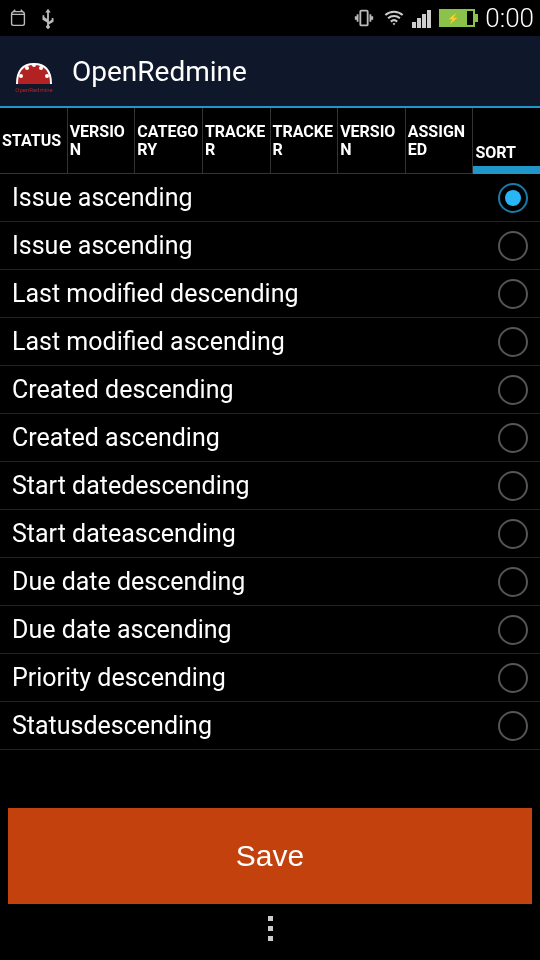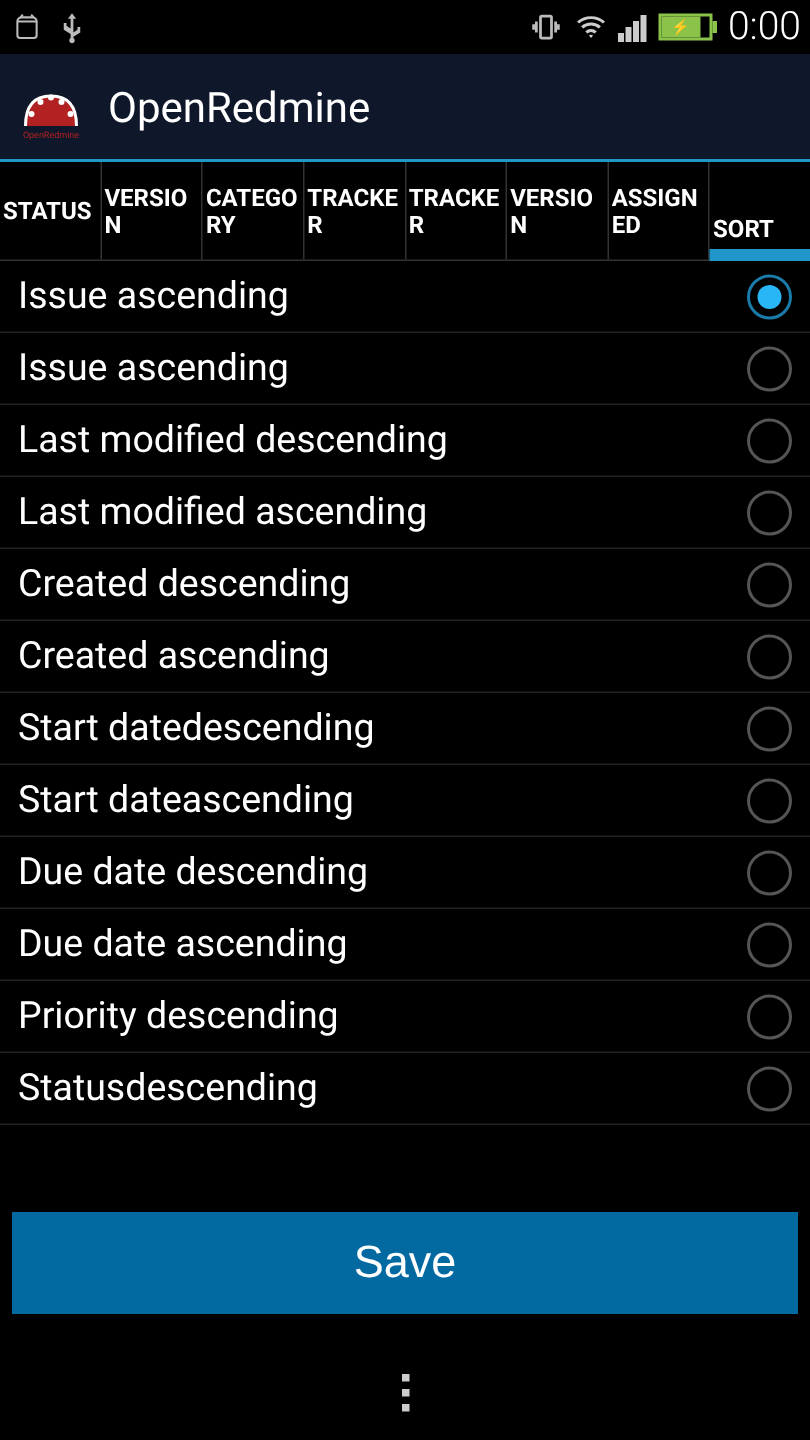--- a/index.html
+++ b/index.html
@@ -124,22 +124,22 @@
       width: 16px;
       height: 16px;
       border-radius: 50%;
       background: #29b6f6;
     }
     .save-button {
       position: absolute;
       left: 8px;
       right: 8px;
       top: 808px;
-      height: 68px;
-      background: #0369a1;
+      height: 96px;
+      background: #c2410c;
       color: #fff;
       font-size: 30px;
       border: none;
       display: flex;
       align-items: center;
       justify-content: center;
     }
     .nav-bar {
       position: absolute;
       bottom: 0;

